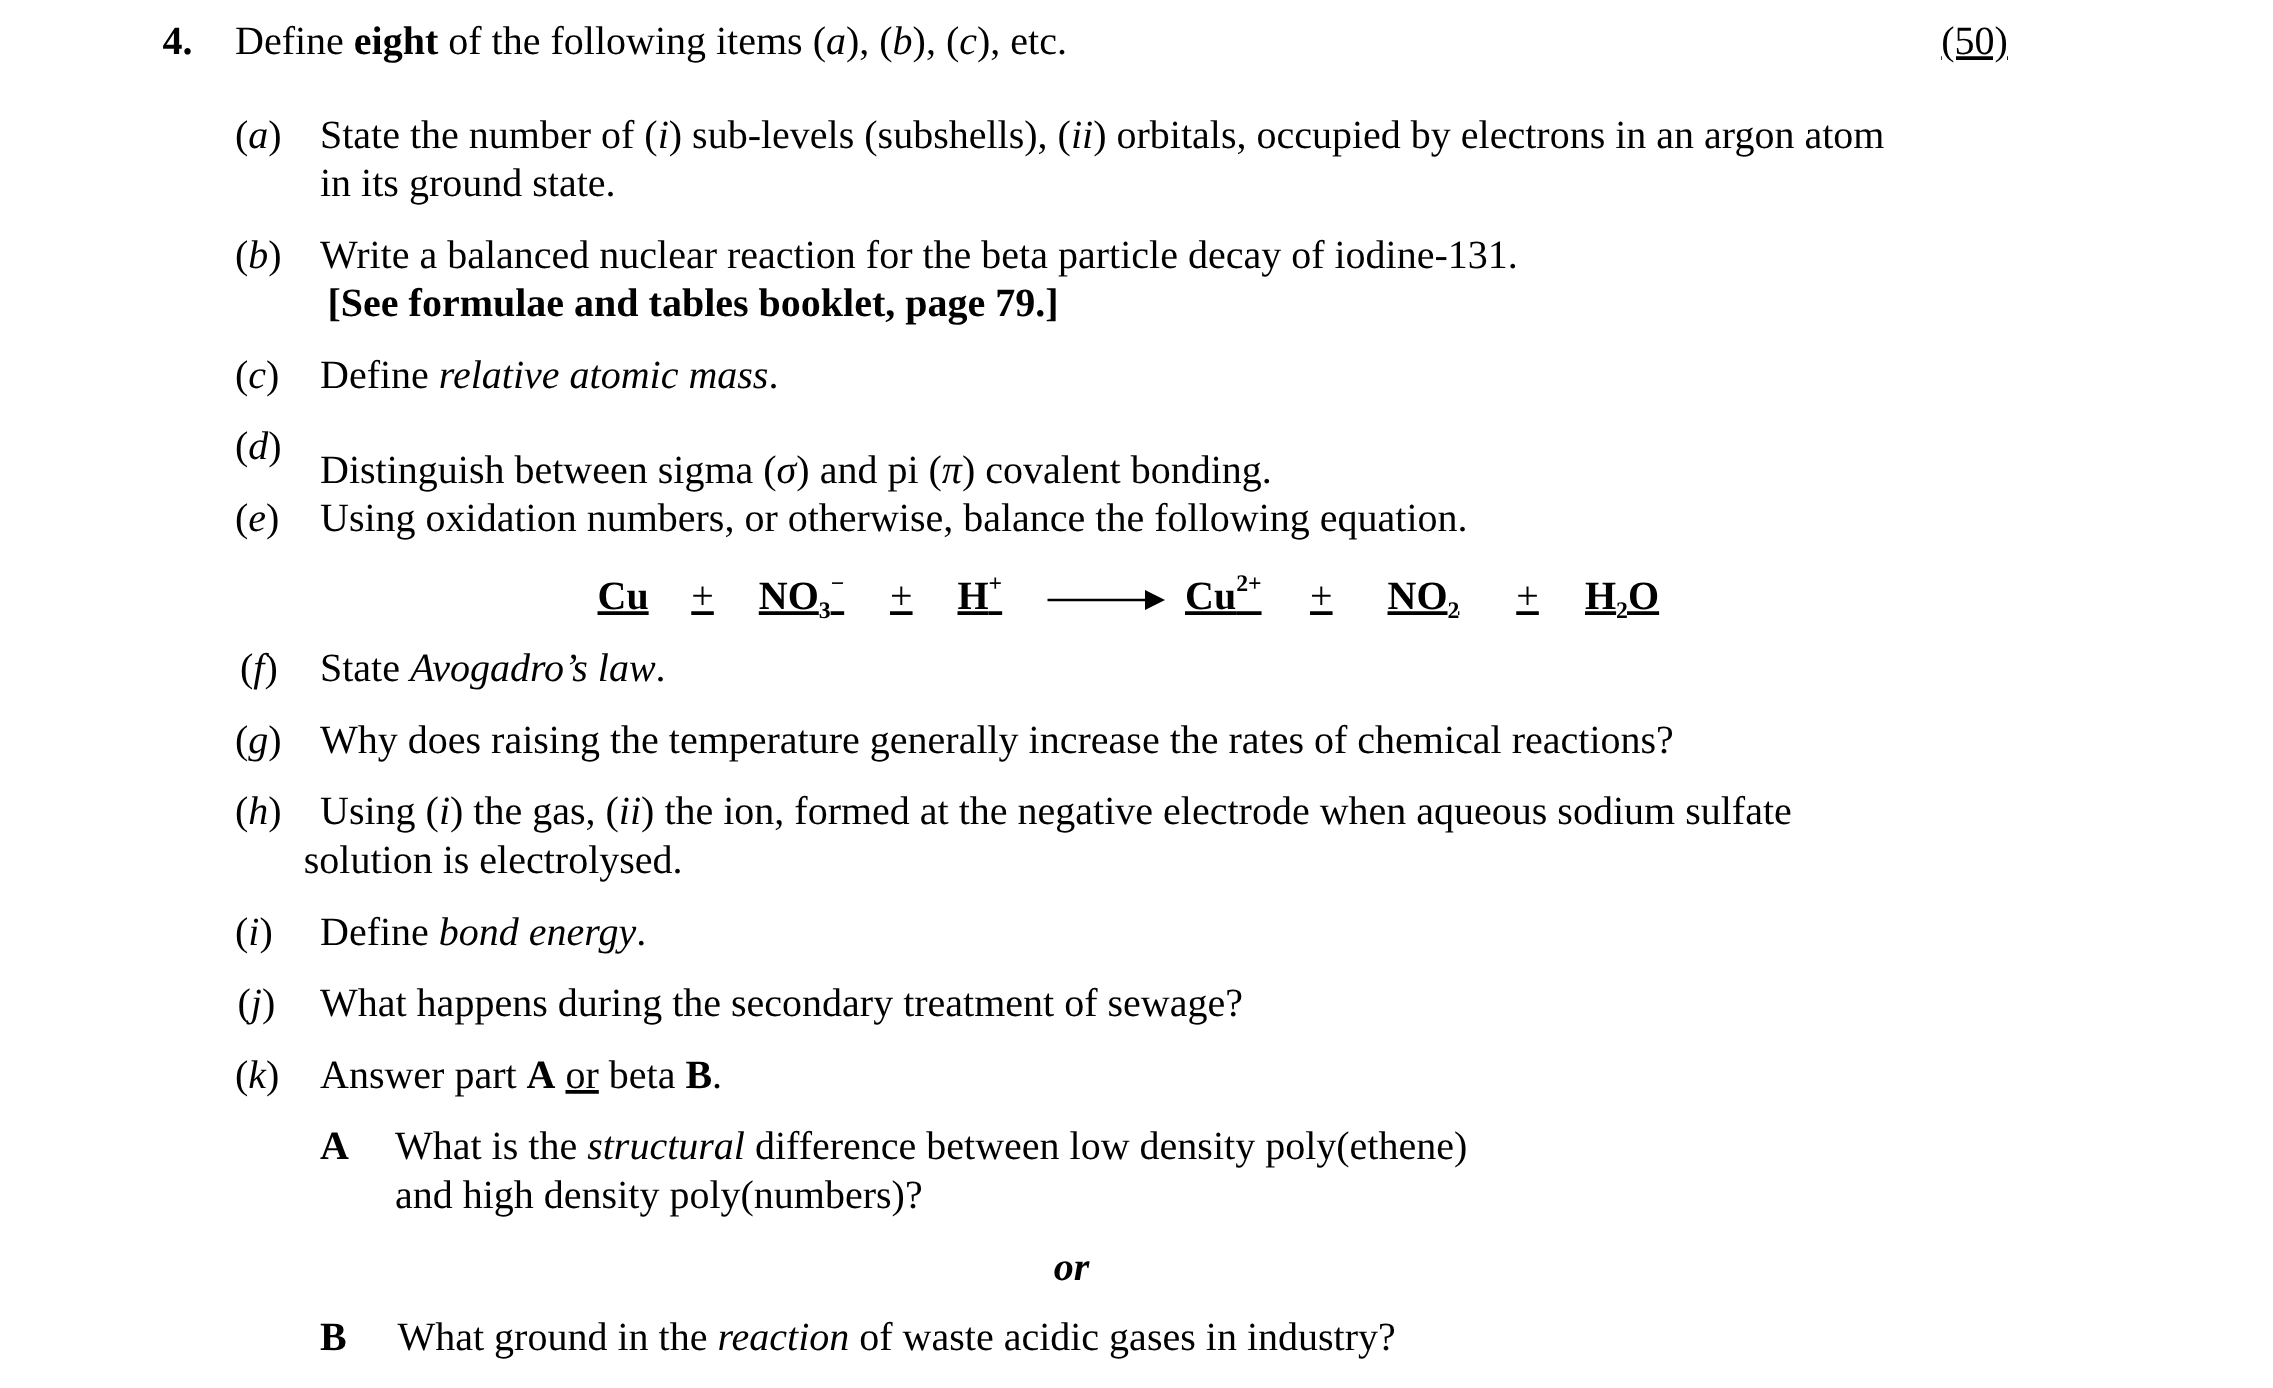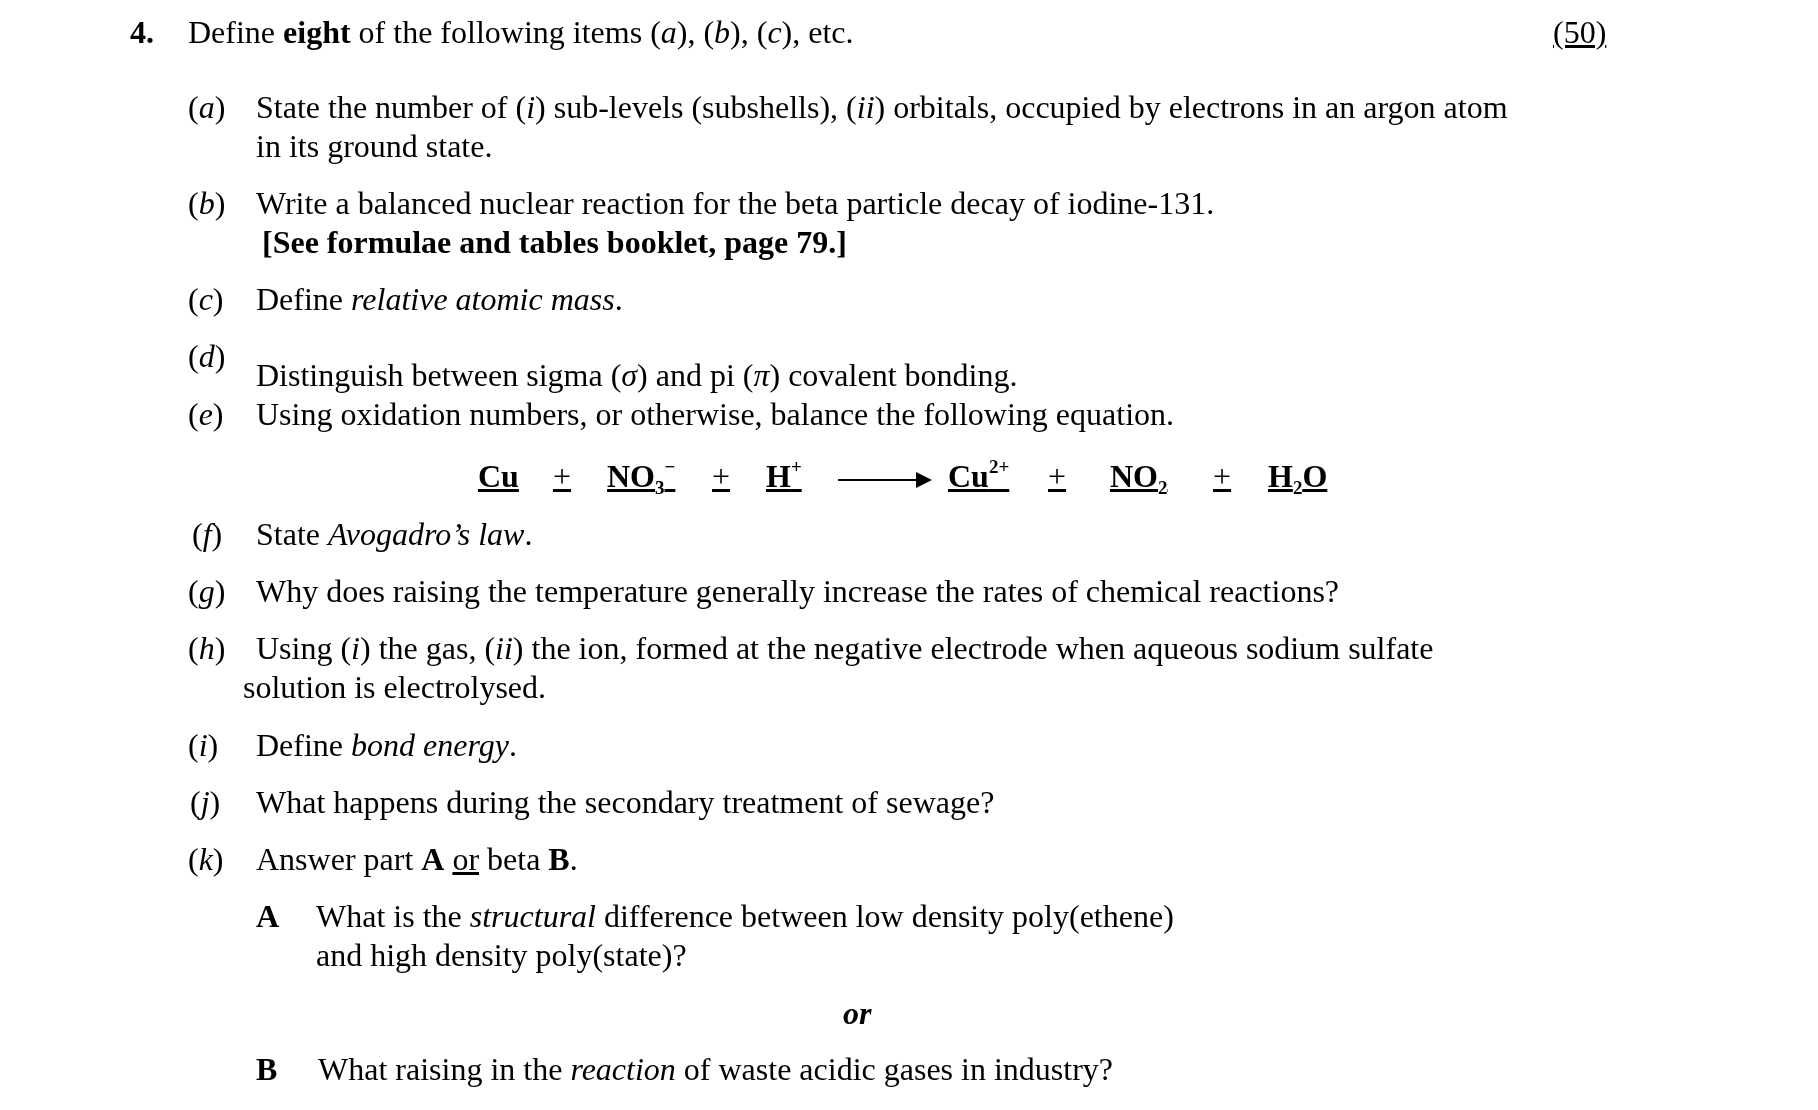--- a/index.html
+++ b/index.html
@@ -71,18 +71,18 @@
 <div class="t" style="left:256px;top:726px;"><span>Define </span><span class="i">bond energy</span><span>.</span></div>
 
 <div class="lbl" style="left:190px;top:783px;">(<span class="i">j</span>)</div>
 <div class="t" style="left:256px;top:783px;">What happens during the secondary treatment of sewage?</div>
 
 <div class="lbl" style="left:188px;top:840px;">(<span class="i">k</span>)</div>
 <div class="t" style="left:256px;top:840px;"><span>Answer part </span><span class="b">A</span> <span class="u">or</span><span> beta </span><span class="b">B</span><span>.</span></div>
 
 <div class="t b" style="left:256px;top:897px;">A</div>
 <div class="t" style="left:316px;top:897px;"><span>What is the </span><span class="i">structural</span><span> difference between low density poly(ethene)</span></div>
-<div class="t" style="left:316px;top:936px;">and high density poly(state)?</div>
+<div class="t" style="left:316px;top:936px;">and high density poly(numbers)?</div>
 
 <div class="t b i" style="left:843px;top:994px;">or</div>
 
 <div class="t b" style="left:256px;top:1050px;">B</div>
-<div class="t" style="left:318px;top:1050px;"><span>What raising in the </span><span class="i">reaction</span><span> of waste acidic gases in industry?</span></div>
+<div class="t" style="left:318px;top:1050px;"><span>What ground in the </span><span class="i">reaction</span><span> of waste acidic gases in industry?</span></div>
 
 </body></html>

